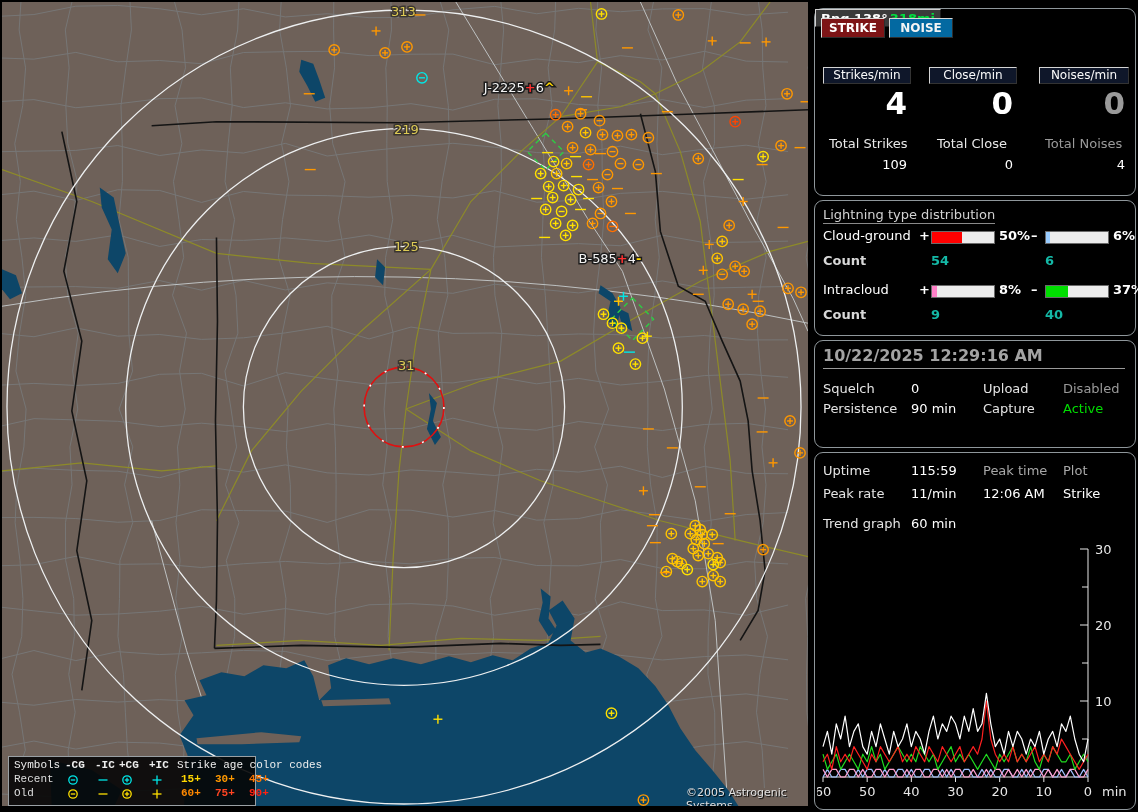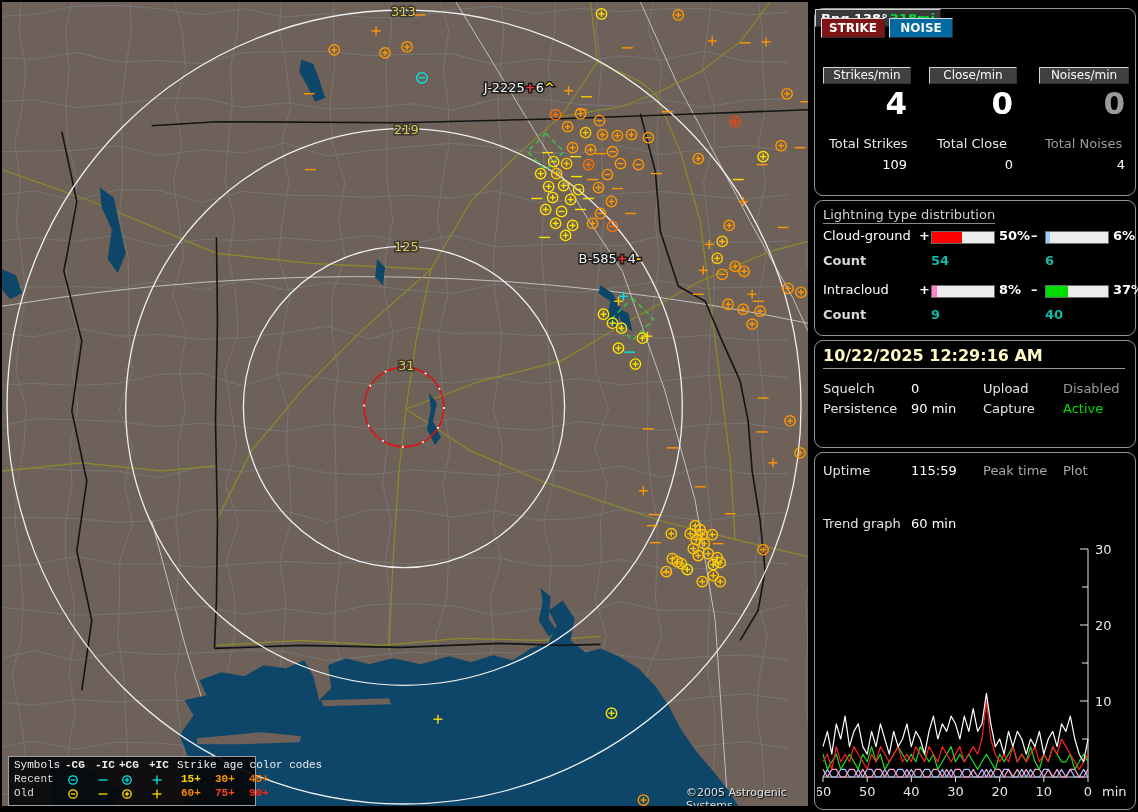--- a/index.html
+++ b/index.html
@@ -24,37 +24,37 @@
   #box4{left:814px;top:452px;width:320px;height:356px;}
   .abs{position:absolute;}
   .btn{position:absolute;height:18px;line-height:18px;text-align:center;font-size:12px;font-weight:bold;color:#fff;
     border-top:1px solid #d8d8d8;border-left:1px solid #d8d8d8;border-bottom:1px solid #2e2e2e;border-right:1px solid #2e2e2e;}
   #btn-strike{left:6px;top:9px;width:62px;background:#7d1416;}
   #btn-noise{left:74px;top:9px;width:62px;background:#0369a1;color:#f4f4f4;}
   #bng{left:182px;top:9px;width:126px;height:18px;background:#3a3a3a;display:flex;justify-content:space-between;
     border-top:1px solid #cfcfcf;border-left:1px solid #cfcfcf;border-bottom:1px solid #1c1c1c;border-right:1px solid #1c1c1c;
     font-size:13px;font-weight:bold;line-height:18px;padding:0 5px;box-sizing:border-box;}
   #bng .b1{color:#fff;} #bng .b2{color:#00e040;}
-  .badge{position:absolute;top:58px;height:15px;line-height:15px;text-align:center;font-size:12px;color:#fbfbfb;background:#404040;
+  .badge{position:absolute;top:58px;height:15px;line-height:15px;text-align:center;font-size:12px;color:#fbfbfb;background:#0f172a;
     border-top:1px solid #d4d4d4;border-left:1px solid #d4d4d4;border-bottom:1px solid #333;border-right:1px solid #333;}
   .bignum{position:absolute;top:76px;font-size:31px;font-weight:bold;text-align:right;}
   .tlabel{position:absolute;top:127px;font-size:13px;}
   .tval{position:absolute;top:148px;font-size:13px;text-align:right;color:#fff;}
   .dim{color:#9a9a9a;} .wh{color:#fff;} .lt{color:#e8e8e8;}
   
   #dist-title{left:8px;top:6px;font-size:13px;color:#d2d2d2;border-bottom:1px solid #8a8a8a;padding-bottom:1px;}
   .d-label{left:8px;width:96px;font-size:13px;font-weight:normal;color:#fff;}
   .d-sign{font-size:13px;font-weight:bold;color:#fff;}
   .d-bar{position:absolute;width:62px;height:11px;background:#ececec;border:1px solid #6a6a6a;}
   .d-fill{height:100%;}
   .d-pct{position:absolute;font-size:13px;font-weight:bold;color:#fff;}
   .d-count-l{left:8px;font-size:13px;font-weight:bold;color:#d8d8d8;}
   .d-count-v{position:absolute;font-size:13px;font-weight:bold;color:#14b8a6;}
   
-  #datetime{left:8px;top:5px;width:302px;font-size:16px;font-weight:bold;color:#fef9c3;
+  #datetime{left:8px;top:5px;width:302px;font-size:16px;font-weight:bold;color:#a3a3a3;
     border-bottom:1px solid #9a9a9a;padding-bottom:3px;}
   .row4{position:absolute;width:310px;height:18px;font-size:13px;}
   .c1{position:absolute;left:8px;color:#e4e4e4;text-align:right;}
   .c2{position:absolute;left:96px;color:#fff;}
   .c3{position:absolute;left:168px;}
   .c4{position:absolute;left:248px;}
   .st-on{color:#00dd00;} .st-off{color:#9a9a9a;} .hdr{color:#a8a8a8;}
   #graph-svg{position:absolute;left:2px;top:84px;}
 </style>
 </head>
@@ -905,20 +905,26 @@
     </div>
   </div>
 
   <div id="box4" class="box">
     <div class="row4" style="top:10px">
       <span class="c1">Uptime</span>
       <span class="c2">115:59</span>
       <span class="c3 hdr">Peak time</span>
       <span class="c4 hdr">Plot</span>
     </div>
+    <div class="row4" style="top:33px">
+      <span class="c1">Peak rate</span>
+      <span class="c2">11/min</span>
+      <span class="c3 wh">12:06 AM</span>
+      <span class="c4 wh">Strike</span>
+    </div>
     <div class="row4" style="top:63px">
       <span class="c1">Trend graph</span>
       <span class="c2">60 min</span>
     </div>
     <svg id="graph-svg" width="316" height="268" viewBox="0 0 316 268">
         <g stroke="#e8e8e8" stroke-width="1" fill="none">
           <line x1="6" y1="240" x2="271" y2="240"></line>
           <line x1="271" y1="240" x2="271" y2="12"></line>
           <line x1="271" y1="202" x2="265" y2="202"></line>
           <line x1="271" y1="126" x2="265" y2="126"></line>

